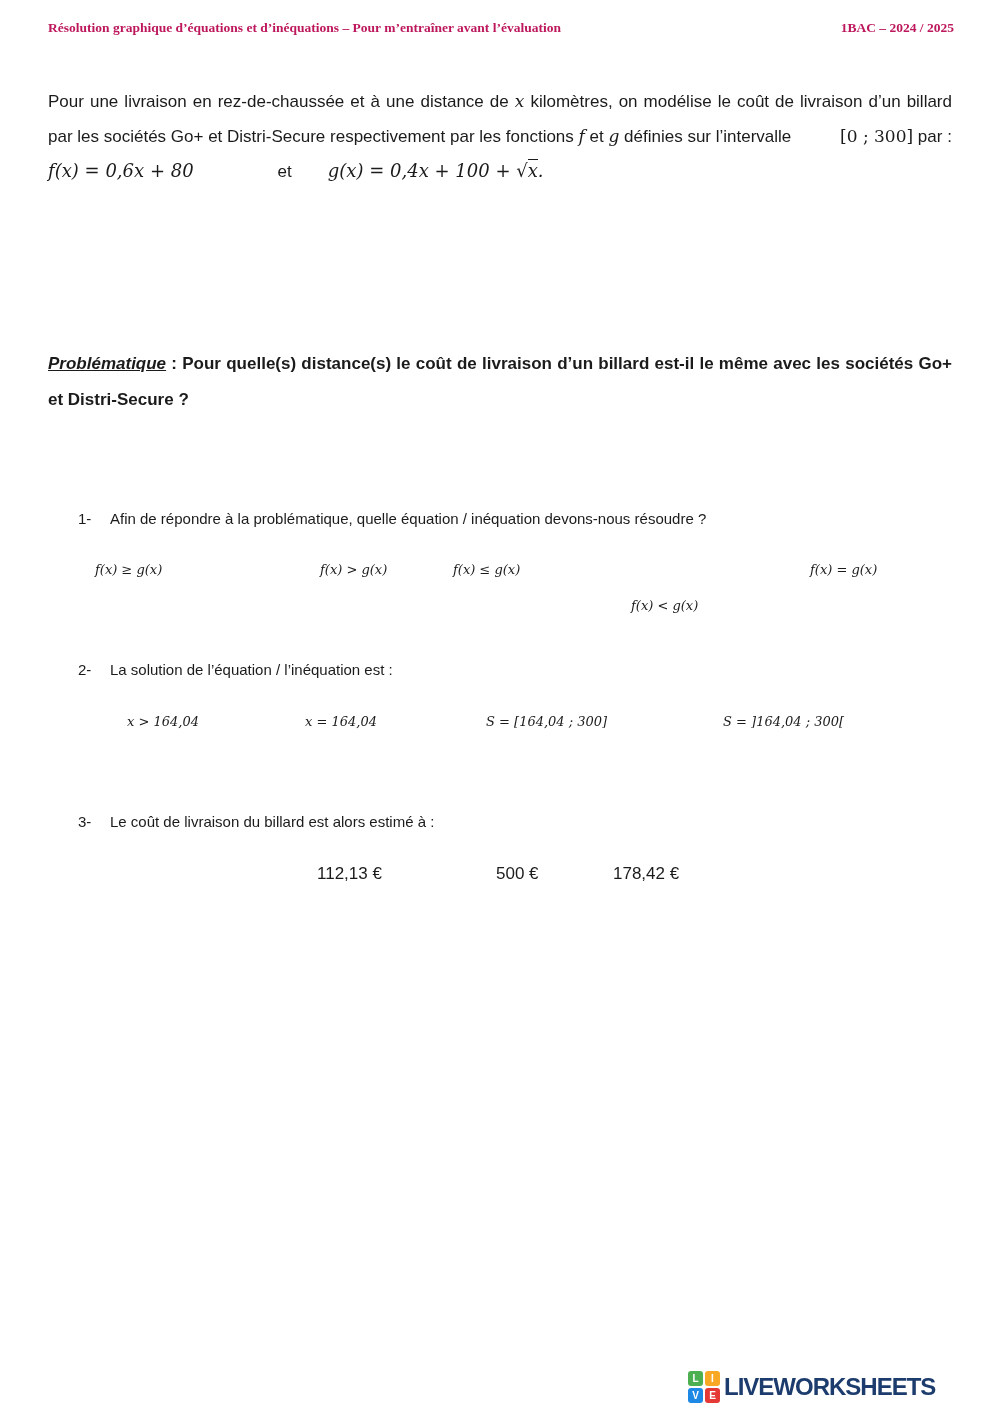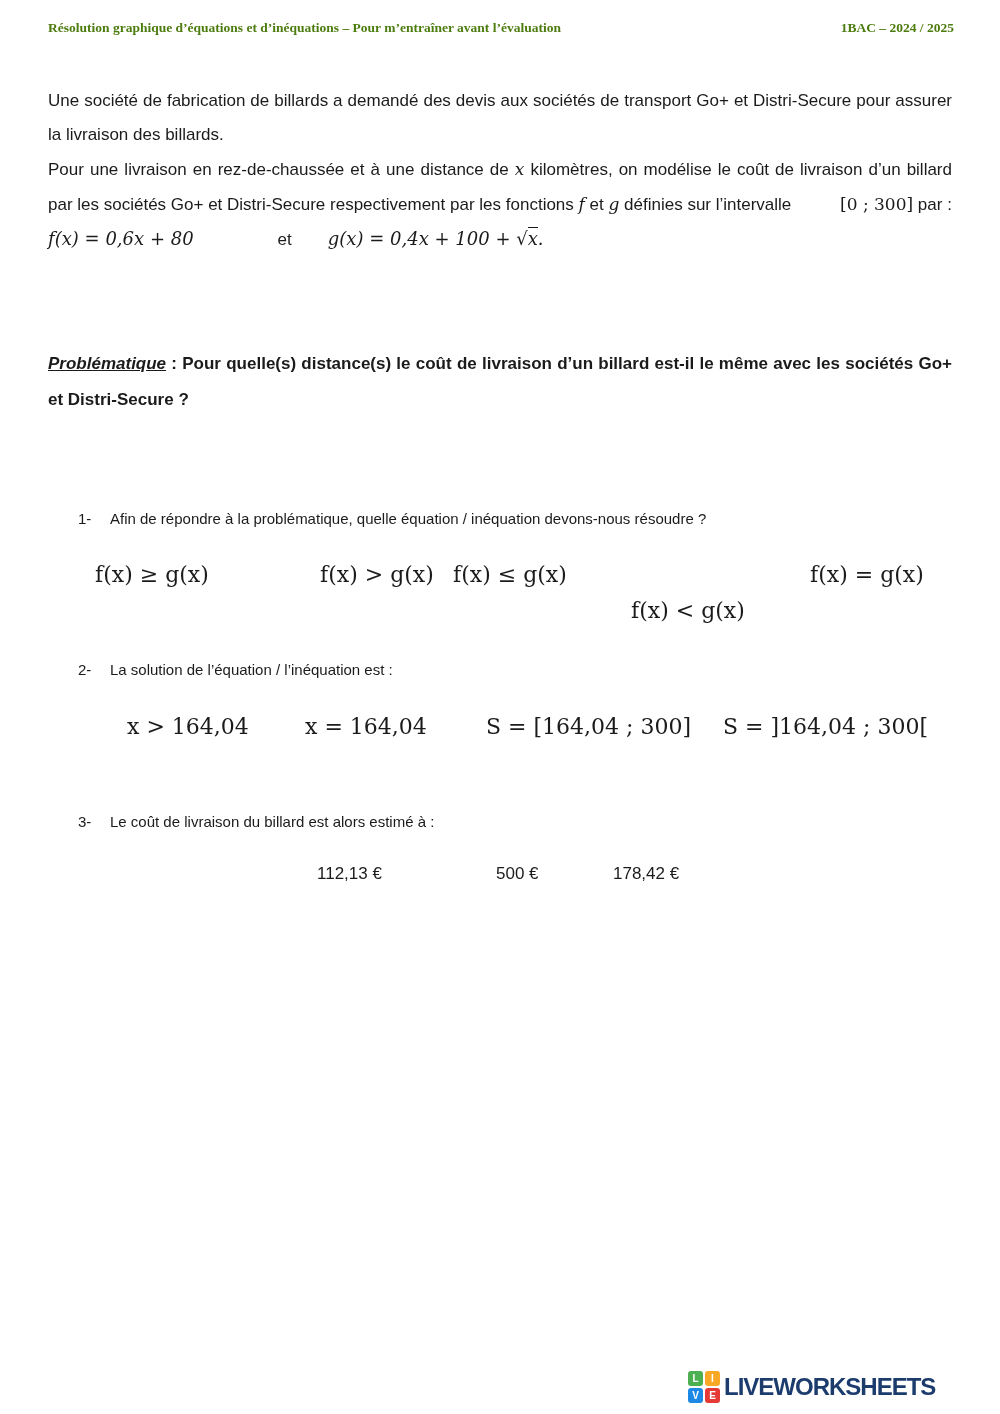--- a/index.html
+++ b/index.html
@@ -9,21 +9,21 @@
     background:#ffffff;
     font-family:"Liberation Sans", sans-serif;
     color:#1b1b1b;
     overflow:hidden;
   }
   
   .header{
     position:absolute;top:20px;left:48px;right:46px;
     display:flex;justify-content:space-between;align-items:baseline;
     font-family:"Liberation Serif", serif;
-    font-weight:bold;font-size:13.5px;color:#4d7c0f;
+    font-weight:bold;font-size:13.5px;color:#be185d;
   }
   
   .intro{
     position:absolute;top:84px;left:48px;width:904px;
     font-size:17px;line-height:34px;text-align:justify;
   }
   .intro p{margin:0;}
   .math{font-family:"DejaVu Serif", serif;font-style:italic;}
   .math-upright{font-family:"DejaVu Serif", serif;font-style:normal;margin-left:44px;}
   .formula-row{
@@ -49,21 +49,21 @@
     font-size:15px;line-height:22px;
   }
   .q-number{display:inline-block;width:32px;}
   .options-row{
     position:absolute;left:0;width:1000px;height:34px;
   }
   .option{
     position:absolute;white-space:nowrap;cursor:pointer;
   }
   .option.serif-math{
-    font-family:"DejaVu Serif", serif;font-size:22px;
+    font-family:"DejaVu Serif", serif;font-style:italic;font-size:13px;
   }
   .option.plain{
     font-family:"Liberation Sans", sans-serif;font-size:17px;
   }
   
   .logo{
     position:absolute;left:688px;top:1371px;
     display:flex;align-items:center;
   }
   .logo-grid{
@@ -85,21 +85,20 @@
 <body>
 
 <div class="page">
 
   <div class="header">
     <span>Résolution graphique d’équations et d’inéquations – Pour m’entraîner avant l’évaluation</span>
     <span>1BAC – 2024 / 2025</span>
   </div>
 
   <div class="intro">
-    <p>Une société de fabrication de billards a demandé des devis aux sociétés de transport Go+ et Distri-Secure pour assurer la livraison des billards.</p>
     <p><span>Pour une livraison en rez-de-chaussée et à une distance de </span><span class="math">x</span><span> kilomètres, on modélise le coût de livraison d’un billard par les sociétés Go+ et Distri-Secure respectivement par les fonctions </span><span class="math">f</span><span> et </span><span class="math">g</span><span> définies sur l’intervalle </span><span class="math-upright">[0 ; 300]</span><span> par :</span></p>
     <div class="formula-row"><span class="formula-f">f(x) = 0,6x + 80</span><span class="formula-connector">et</span><span class="formula-g"><span>g(x) = 0,4x + 100 + </span><span>√</span><span class="radicand">x</span><span>.</span></span></div>
   </div>
 
   <div class="problematique"><span class="label">Problématique</span><span> : </span><span>Pour quelle(s) distance(s) le coût de livraison d’un billard est-il le même avec les sociétés Go+ et Distri-Secure ?</span></div>
 
   <div class="question-line" style="top:508px;">
     <span class="q-number">1-</span><span>Afin de répondre à la problématique, quelle équation / inéquation devons-nous résoudre ?</span>
   </div>
   <div class="options-row" style="top:562px;">

